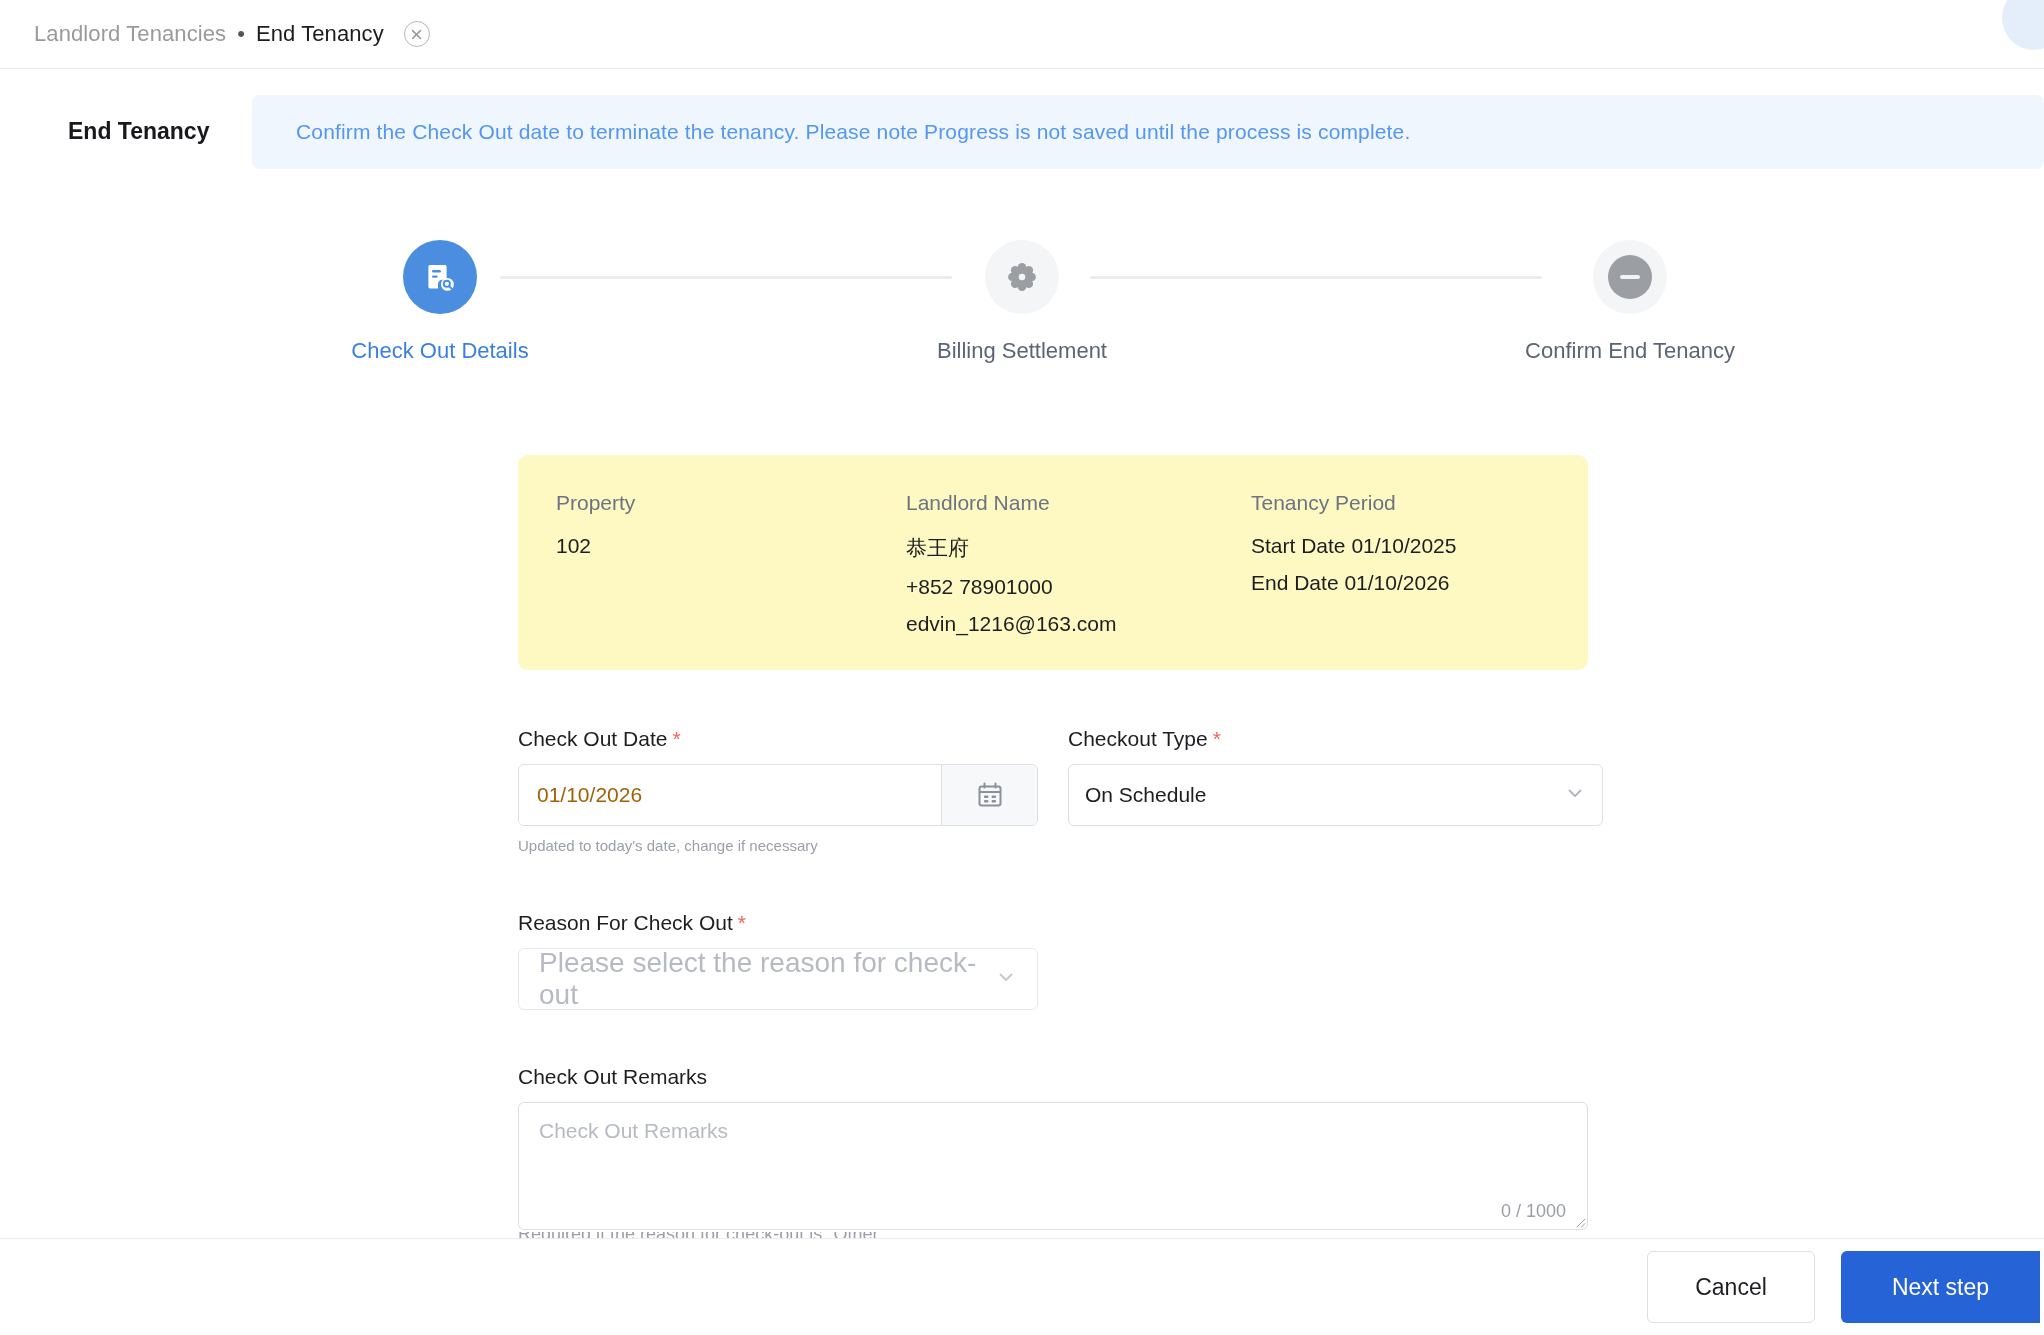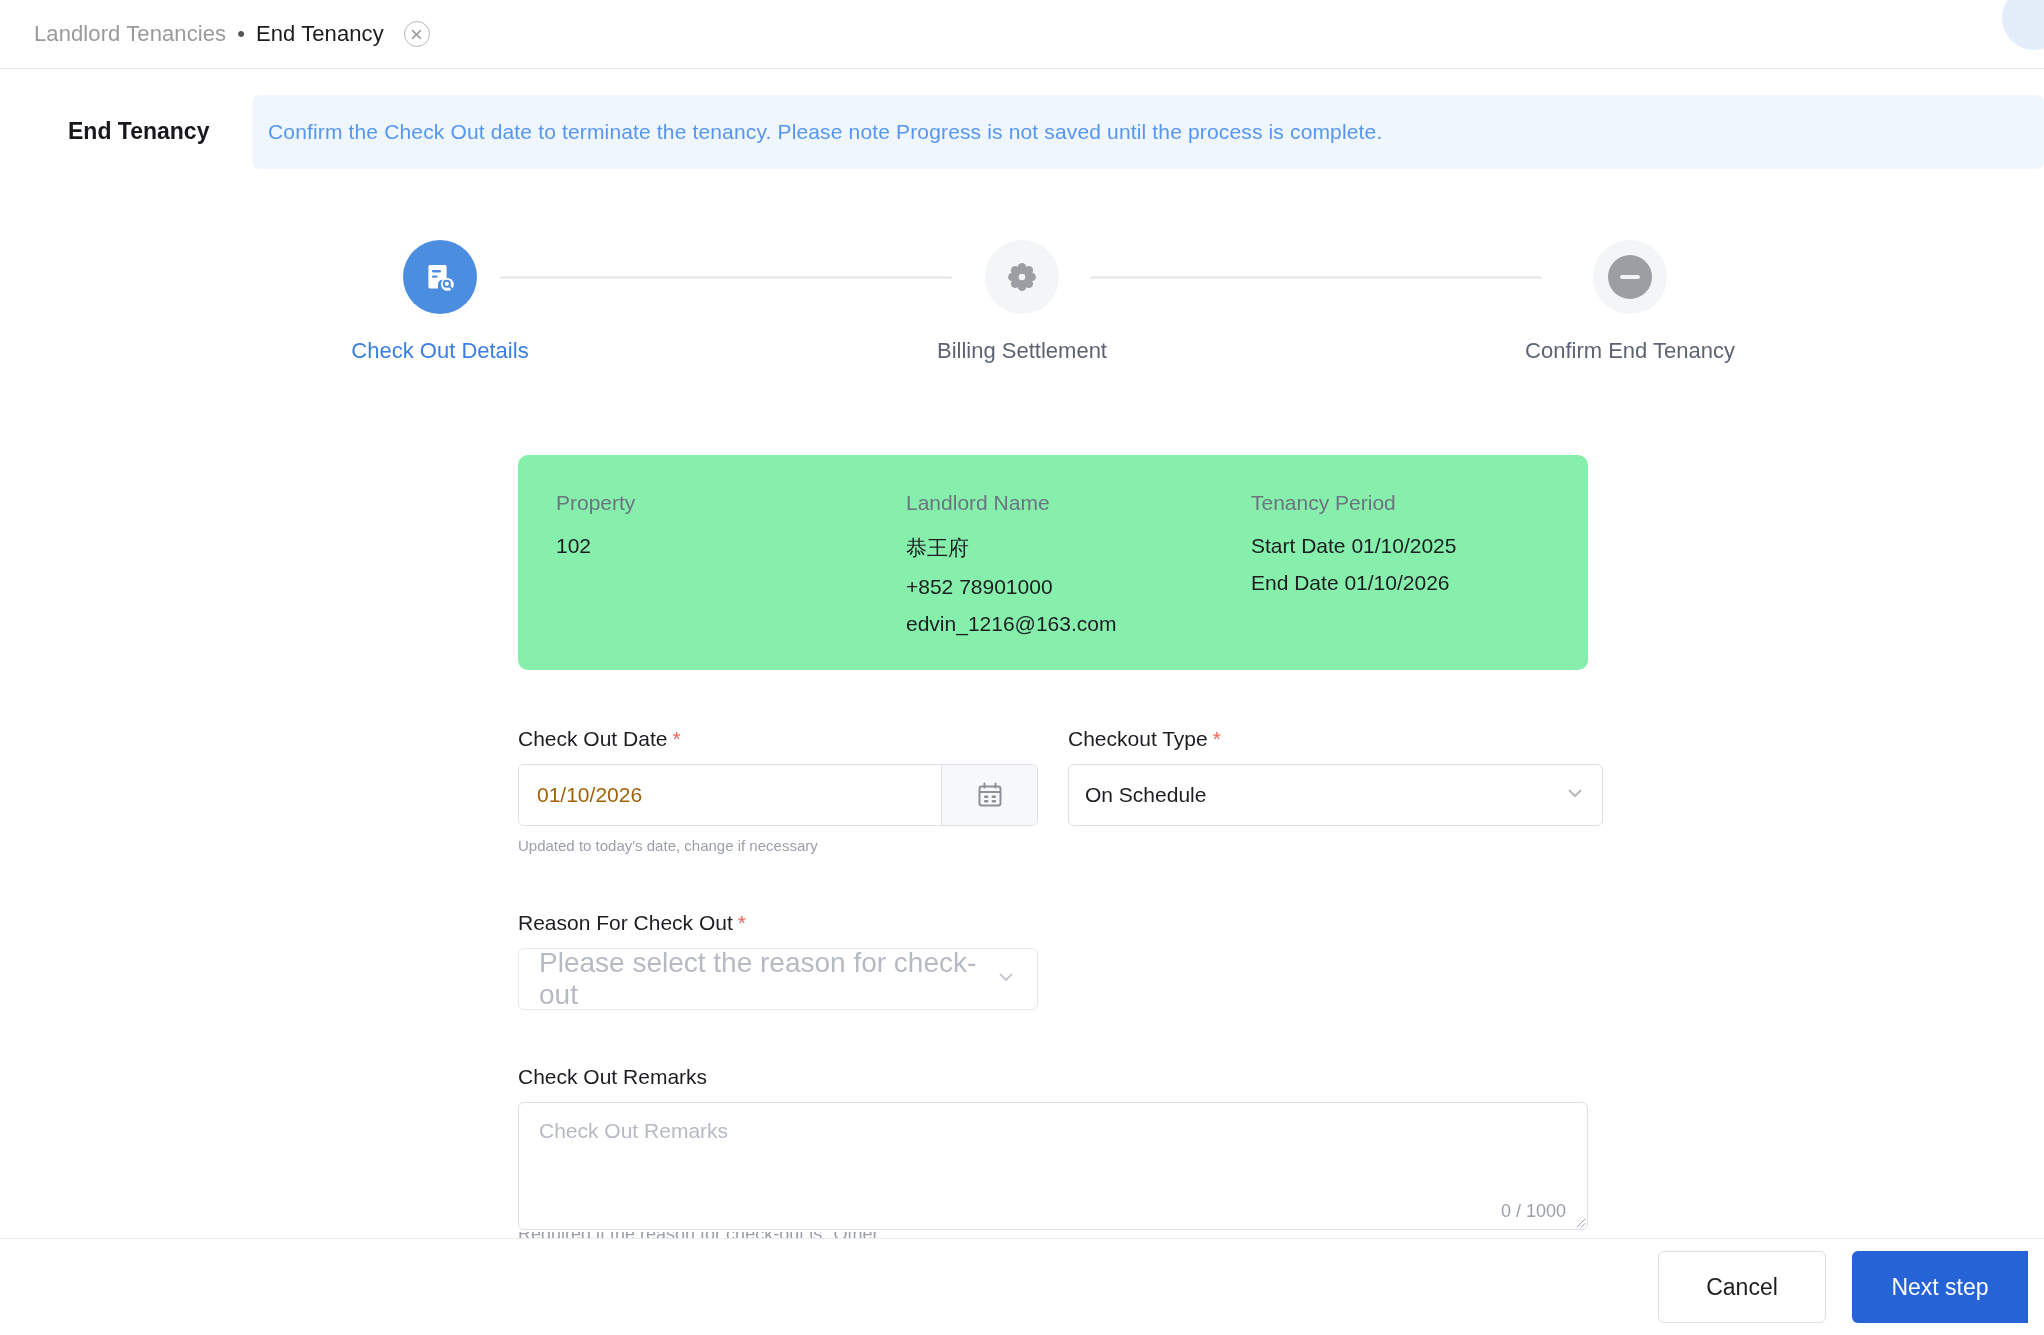--- a/index.html
+++ b/index.html
@@ -79,21 +79,21 @@
     flex: 0 0 auto;
   }
   .info-banner {
     flex: 1 1 auto;
     margin-right: 0;
     height: 74px;
     background: #eff6fe;
     border-radius: 8px;
     display: flex;
     align-items: center;
-    padding-left: 16px;
+    padding-left: 44px;
   }
   .info-banner-text {
     font-size: 21px;
     color: #5596f0;
     letter-spacing: .15px;
   }
 
   
   .stepper {
     position: absolute;
@@ -156,21 +156,21 @@
   .content {
     position: absolute;
     left: 518px;
     top: 455px;
     width: 1070px;
   }
 
   .info-card {
     width: 1070px;
     height: 215px;
-    background: #86efac;
+    background: #fef9c3;
     border-radius: 10px;
     position: relative;
   }
   .info-col { position: absolute; top: 36px; }
   .col-property { left: 38px; }
   .col-landlord { left: 388px; }
   .col-period   { left: 733px; }
   .info-label {
     font-size: 21px;
     color: #6d7381;
@@ -322,25 +322,25 @@
     justify-content: center;
   }
   .btn-cancel {
     width: 168px;
     background: #ffffff;
     border: 1px solid #dcdfe6;
     color: #1c1e21;
     margin-right: 16px;
   }
   .btn-next {
-    width: 176px;
+    width: 199px;
     background: #2563d6;
     border: none;
     color: #ffffff;
-    margin-right: 16px;
+    margin-right: 4px;
     border-radius: 6px 0 0 6px;
   }
   
   .scroll-cut {
     position: absolute;
     left: 518px;
     top: 1232px;
     width: 1070px;
     height: 22px;
     overflow: hidden;

